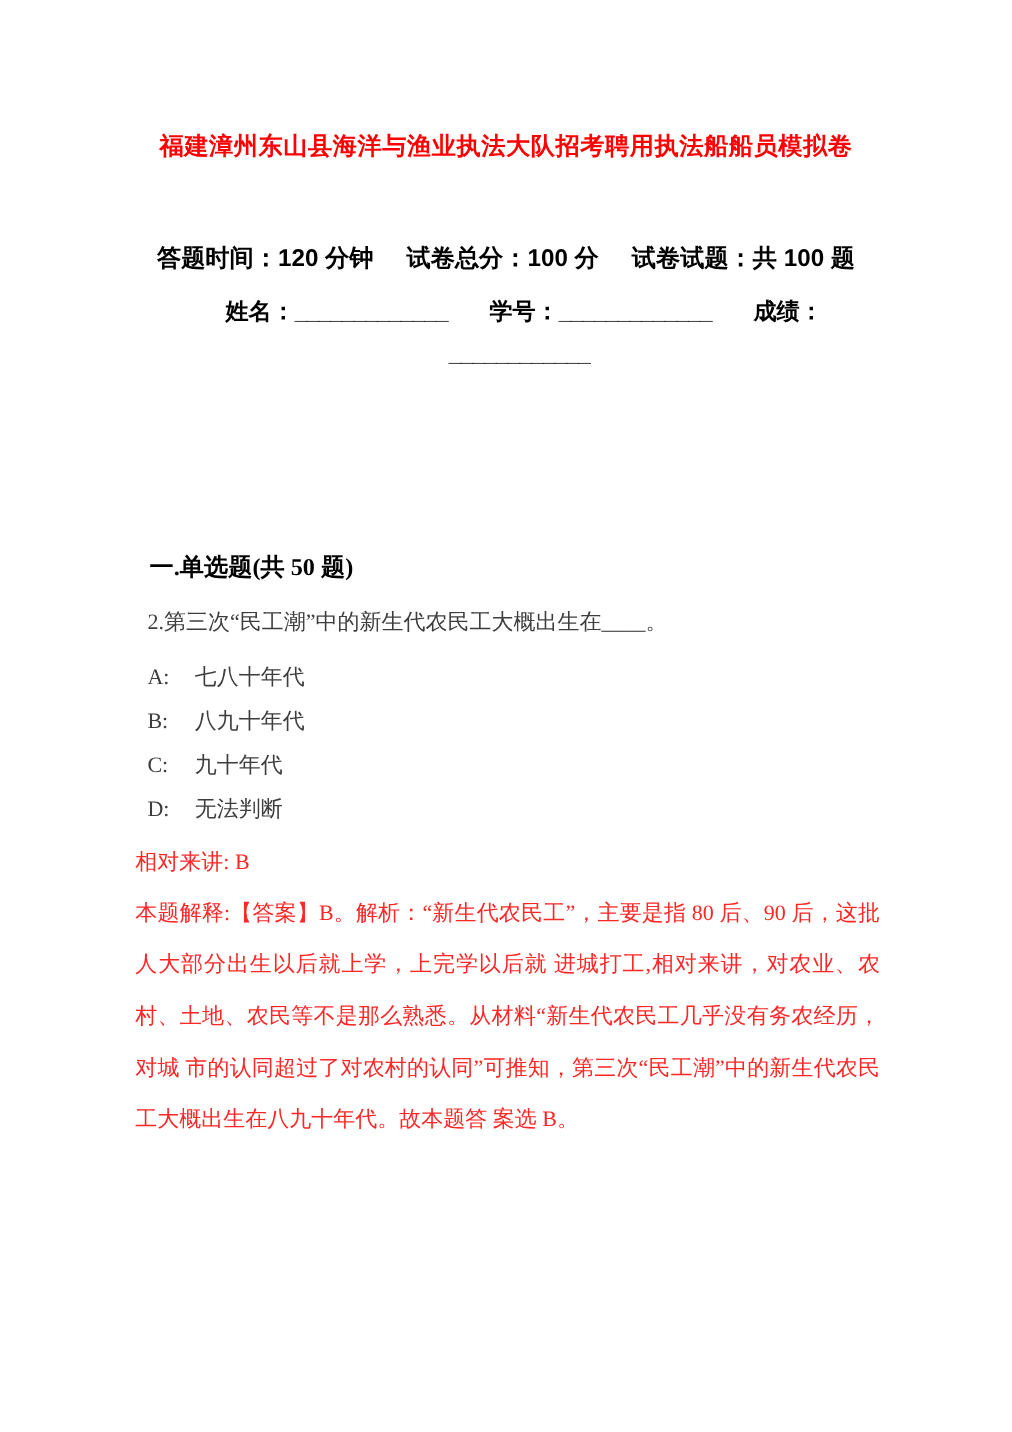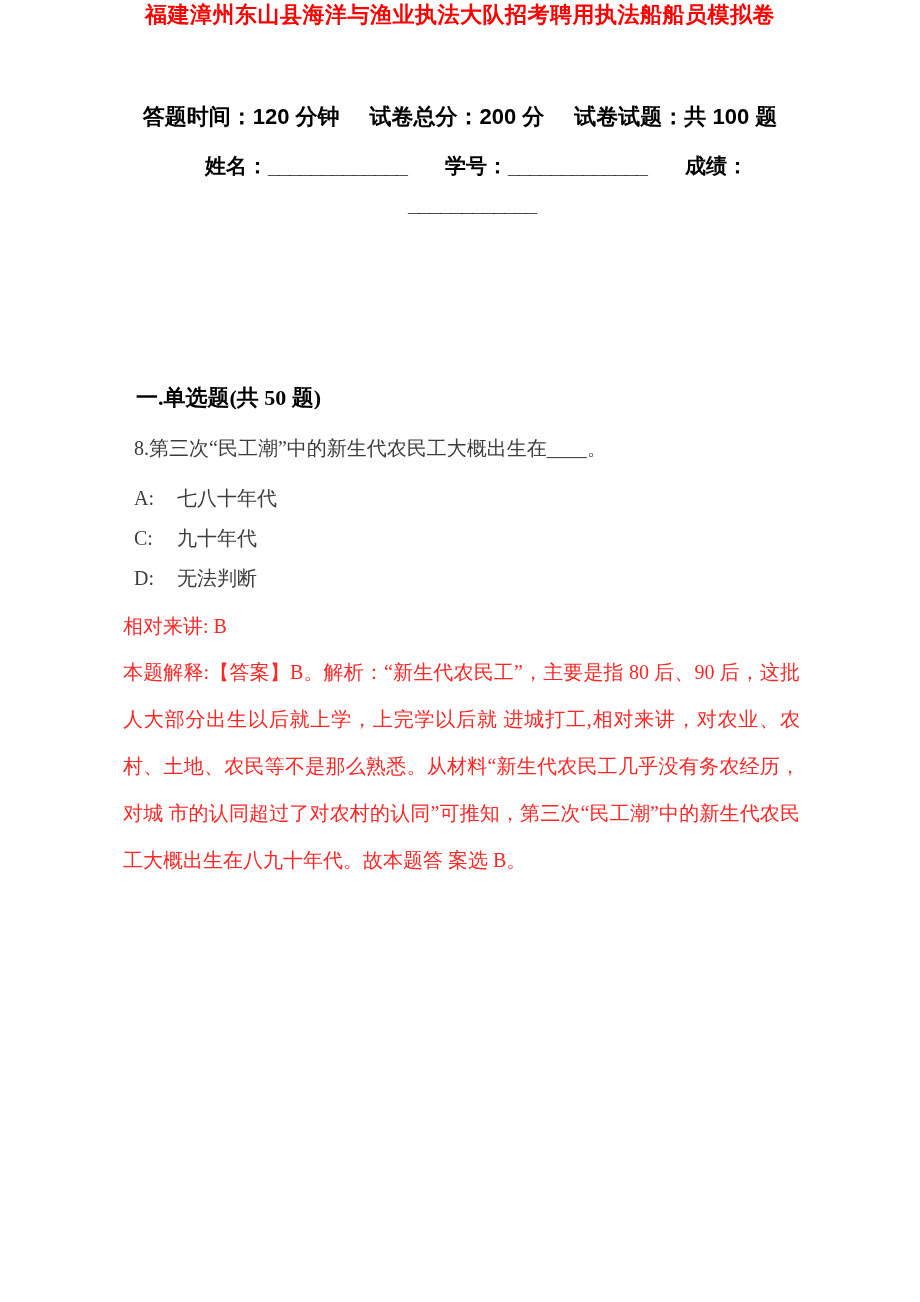--- a/index.html
+++ b/index.html
@@ -10,20 +10,21 @@
   .page {
     position: relative;
     width: 920px;
     height: 1302px;
     background: #ffffff;
     overflow: hidden;
     font-family: "Liberation Serif", serif;
   }
   
   .exam-title {
+    padding-top: 118px;
     text-align: center;
     font-family: "Liberation Sans", sans-serif;
     font-weight: bold;
     font-size: 22px;
     line-height: 30px;
     color: var(--title-red, #ff0000);
     letter-spacing: 0.5px;
   }
   
   .info-row {
@@ -119,46 +120,50 @@
 </style>
 </head>
 <body>
 
 <div class="page">
 
   <div class="exam-title">福建漳州东山县海洋与渔业执法大队招考聘用执法船船员模拟卷</div>
 
   <div class="info-row">
     <span>答题时间：120 分钟</span>
-    <span>试卷总分：200 分</span>
+    <span>试卷总分：100 分</span>
     <span>试卷试题：共 100 题</span>
   </div>
 
   <div class="student-row">
     <span>
       <span>姓名：</span><span class="blank">_____________</span>
     </span>
     <span>
       <span>学号：</span><span class="blank">_____________</span>
     </span>
     <span>成绩：</span>
   </div>
 
   <div class="score-blank-row">
     <span class="blank">____________</span>
   </div>
 
   <div class="section-heading">一.单选题(共 50 题)</div>
 
-  <div class="question-stem">8.第三次“民工潮”中的新生代农民工大概出生在____。</div>
+  <div class="question-stem">2.第三次“民工潮”中的新生代农民工大概出生在____。</div>
 
   <div class="options">
     <div class="option-row">
       <span class="opt-key">A:</span>
       <span class="opt-text">七八十年代</span>
+    </div>
+    <div class="option-row">
+      <span class="opt-key">B:</span>
+      <span class="opt-text">八九十年代</span>
     </div>
     <div class="option-row">
       <span class="opt-key">C:</span>
       <span class="opt-text">九十年代</span>
     </div>
     <div class="option-row">
       <span class="opt-key">D:</span>
       <span class="opt-text">无法判断</span>
     </div>
   </div>

